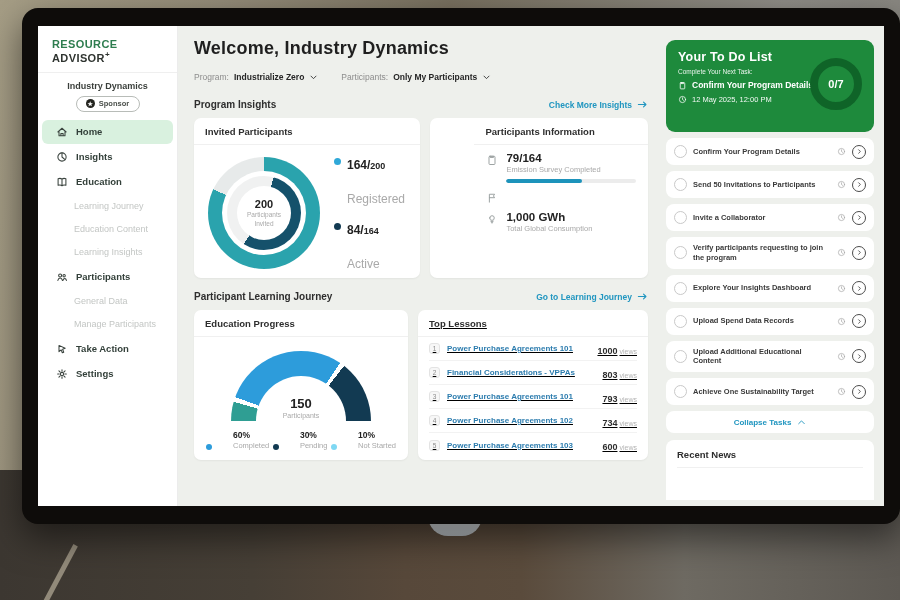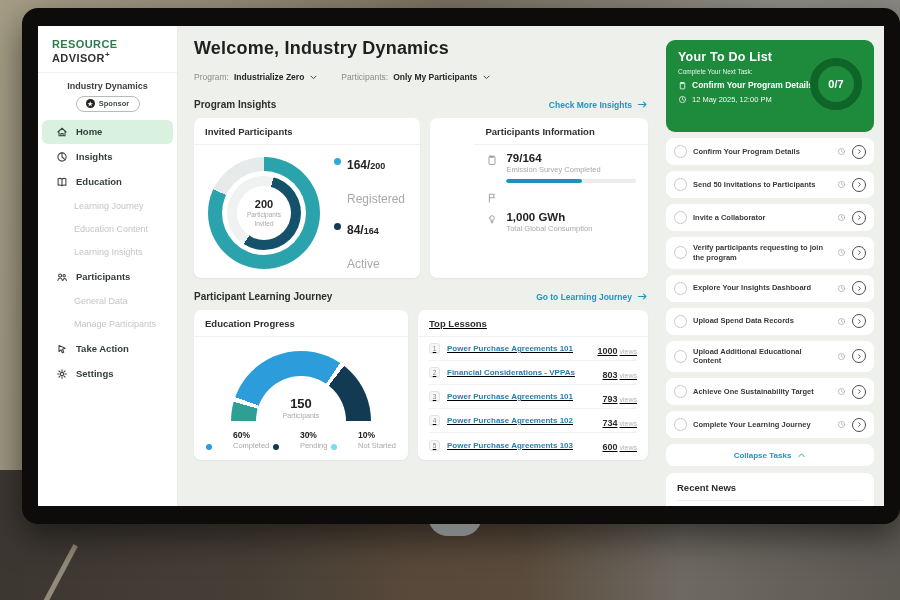--- a/index.html
+++ b/index.html
@@ -515,35 +515,20 @@
               <circle cx="8" cy="8" r="5.5"></circle>
               <path d="M8 5v3l2 1.5"></path>
             </svg>
           </span>
       <span class="chev-btn">
             <svg viewBox="0 0 16 16">
               <path d="M6 4l4 4-4 4"></path>
             </svg>
           </span>
     </div>
-    <div class="task-card">
-      <span class="checkbox"></span>
-      <span class="tlabel">Complete Your Learning Journey</span>
-      <span class="mini-clock">
-            <svg viewBox="0 0 16 16">
-              <circle cx="8" cy="8" r="5.5"></circle>
-              <path d="M8 5v3l2 1.5"></path>
-            </svg>
-          </span>
-      <span class="chev-btn">
-            <svg viewBox="0 0 16 16">
-              <path d="M6 4l4 4-4 4"></path>
-            </svg>
-          </span>
-    </div>
 
     <div class="collapse-card">
       <span>Collapse Tasks</span>
       <svg viewBox="0 0 16 12">
             <path d="M3 9l5-5 5 5"></path>
           </svg>
     </div>
 
     <div class="news-card">
       <div class="news-title">Recent News</div>

